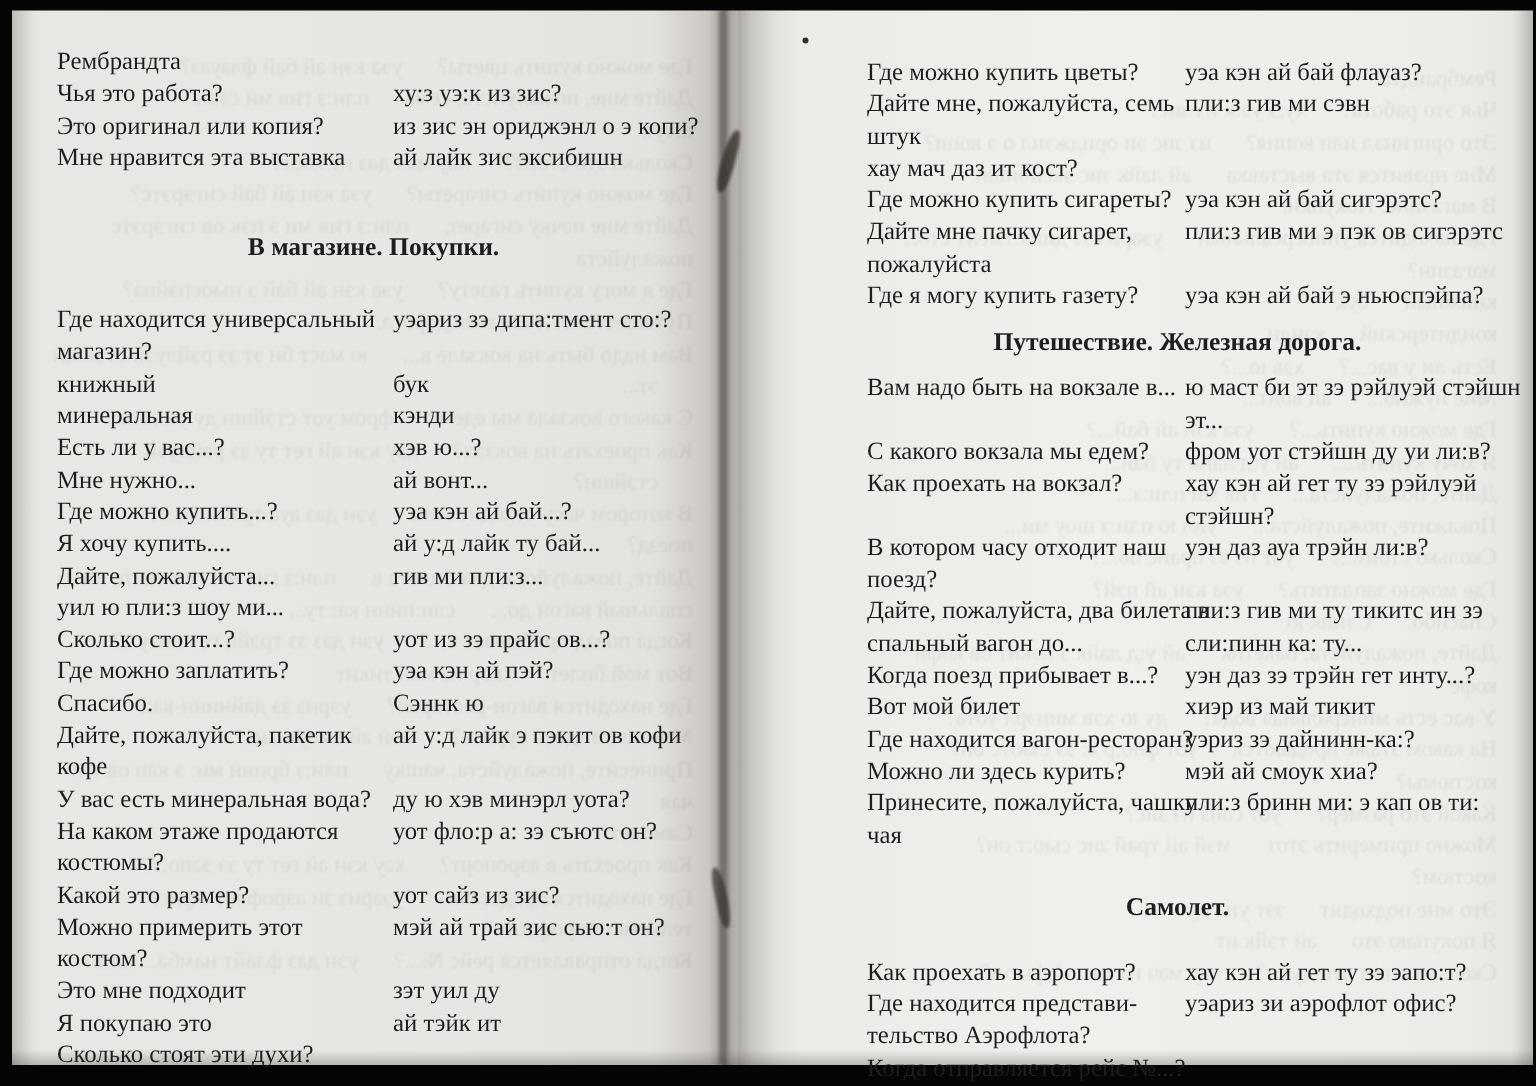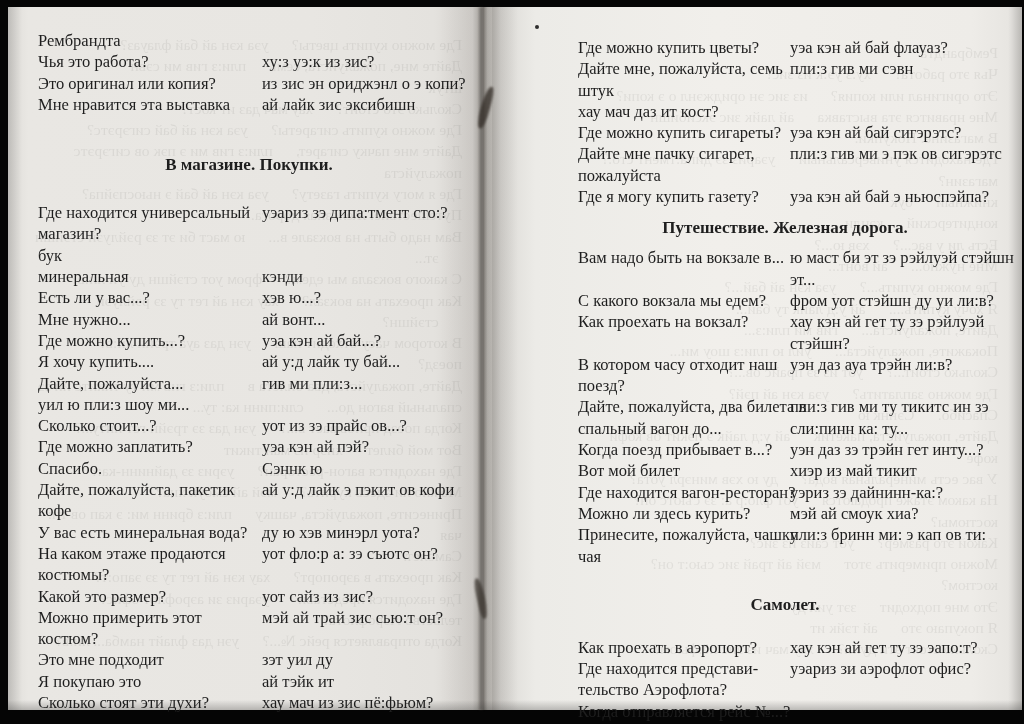--- a/index.html
+++ b/index.html
@@ -98,20 +98,21 @@
         <div class="cell ru">Мне нравится эта выставка</div>
         <div class="cell tr">ай лайк зис эксибишн</div>
       </div>
       <div class="heading h01">В магазине. Покупки.</div>
       <div class="row">
         <div class="cell ru">Где находится универсальный
 магазин?</div>
         <div class="cell tr">уэариз зэ дипа:тмент сто:?</div>
       </div>
       <div class="row">
+        <div class="cell ru">книжный</div>
         <div class="cell tr">бук</div>
       </div>
       <div class="row">
         <div class="cell ru">минеральная</div>
         <div class="cell tr">кэнди</div>
       </div>
       <div class="row">
         <div class="cell ru">Есть ли у вас...?</div>
         <div class="cell tr">хэв ю...?</div>
       </div>
@@ -172,21 +173,20 @@
       <div class="row">
         <div class="cell ru">Это мне подходит</div>
         <div class="cell tr">зэт уил ду</div>
       </div>
       <div class="row">
         <div class="cell ru">Я покупаю это</div>
         <div class="cell tr">ай тэйк ит</div>
       </div>
       <div class="row">
         <div class="cell ru">Сколько стоят эти духи?</div>
-        <div class="cell tr">хау мач из зис пё:фьюм?</div>
       </div>
     </div>
   <div class="page" data-page="1">
       <div class="row">
         <div class="cell ru">Где можно купить цветы?</div>
         <div class="cell tr">уэа кэн ай бай флауаз?</div>
       </div>
       <div class="row">
         <div class="cell ru">Дайте мне, пожалуйста, семь
 штук</div>

